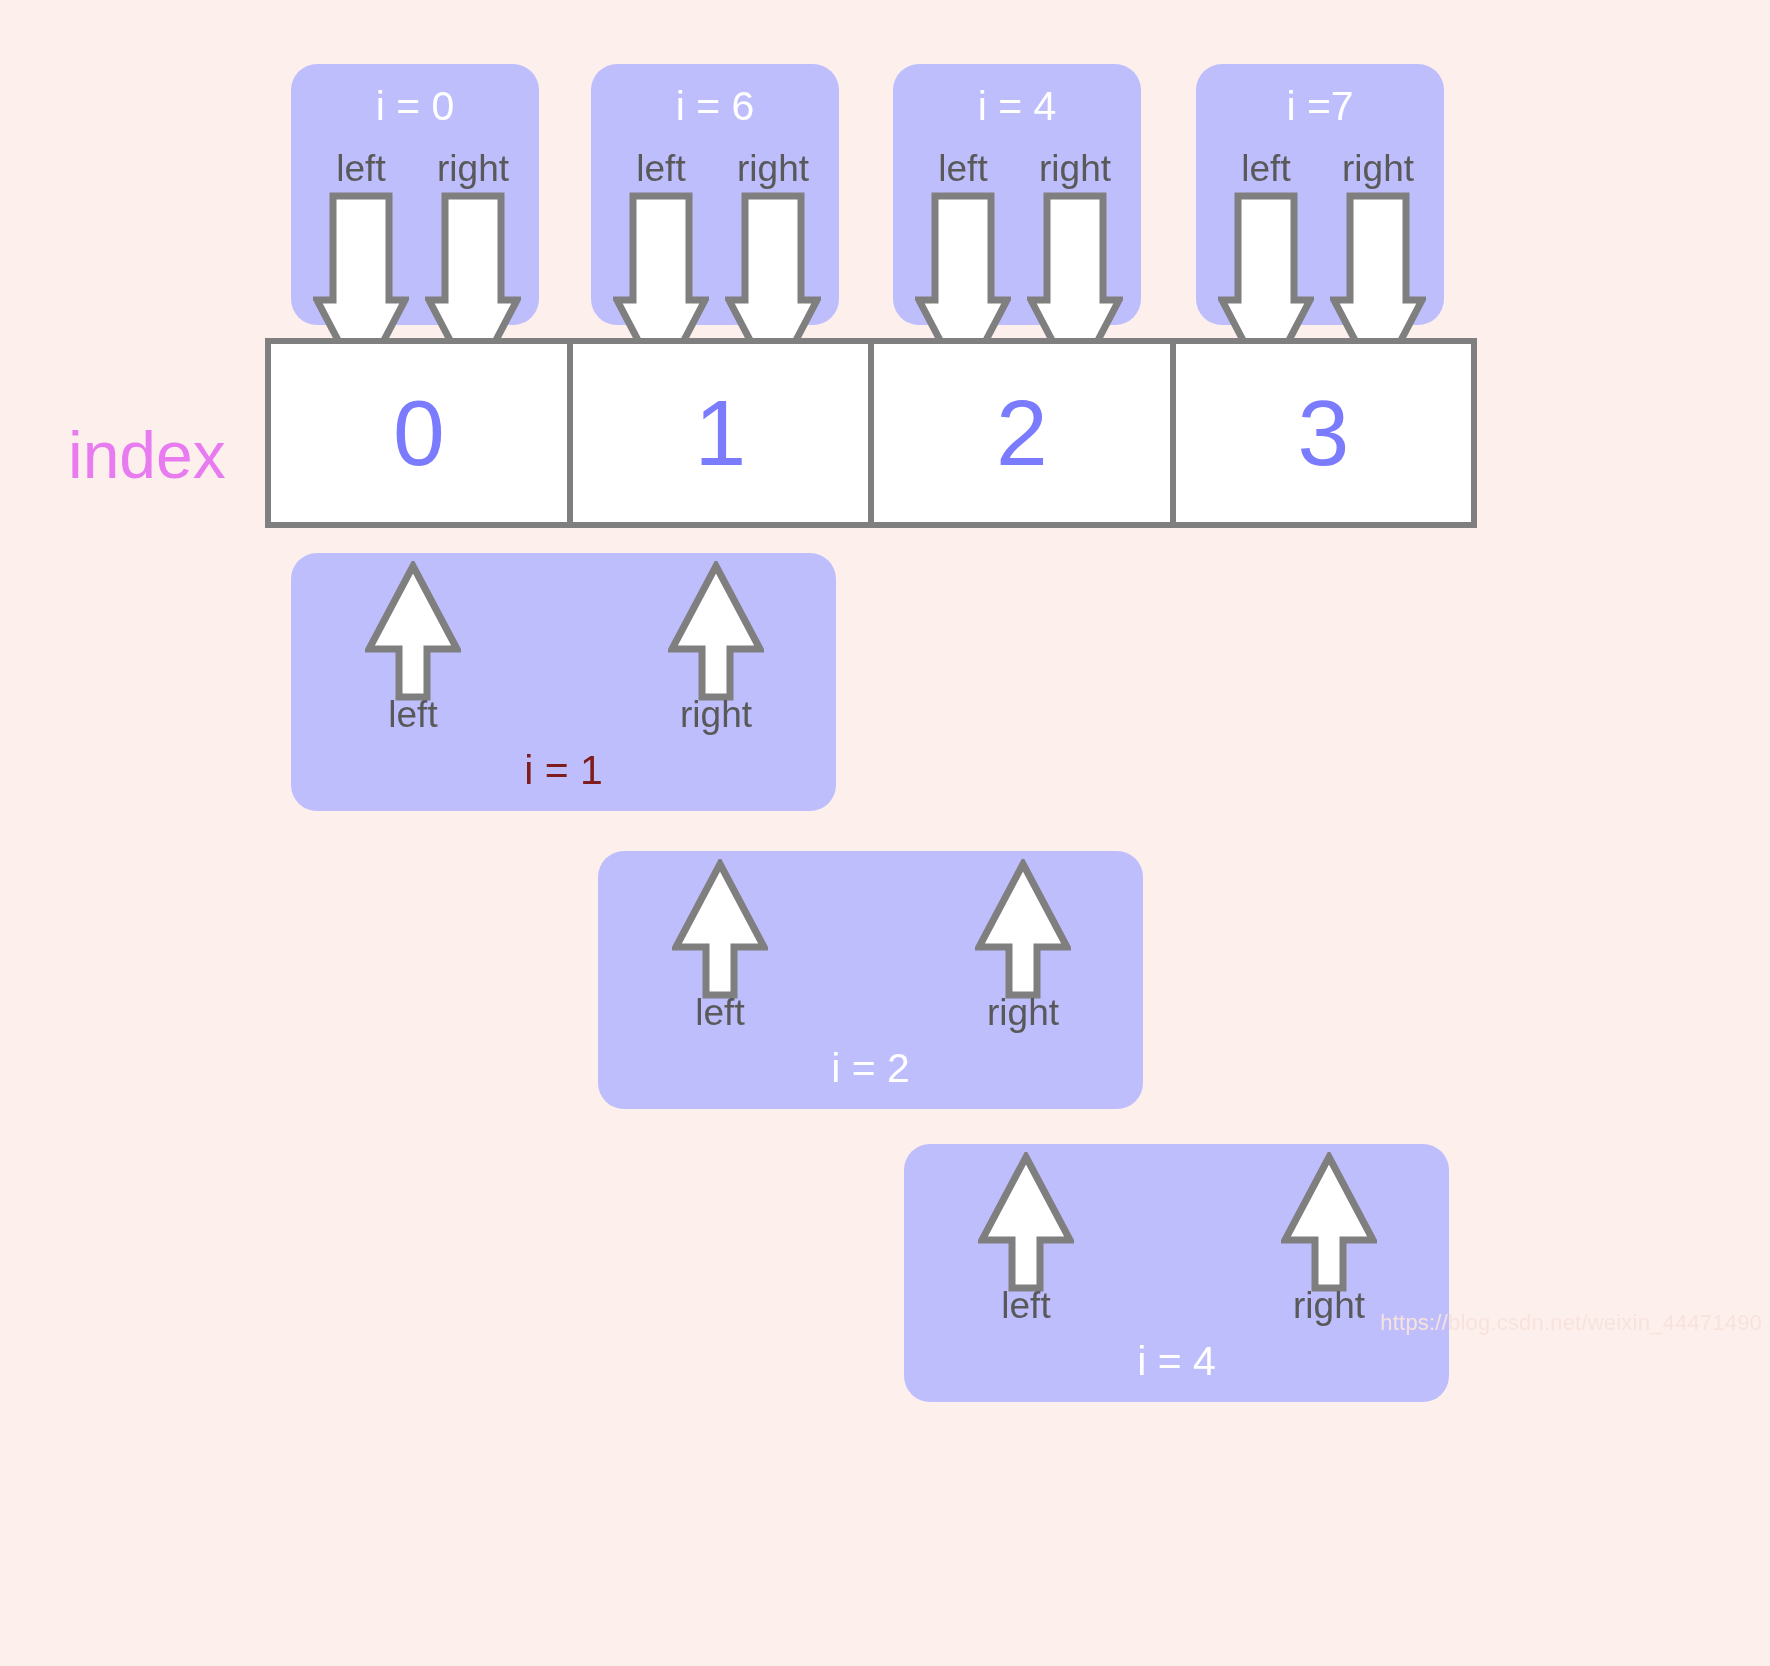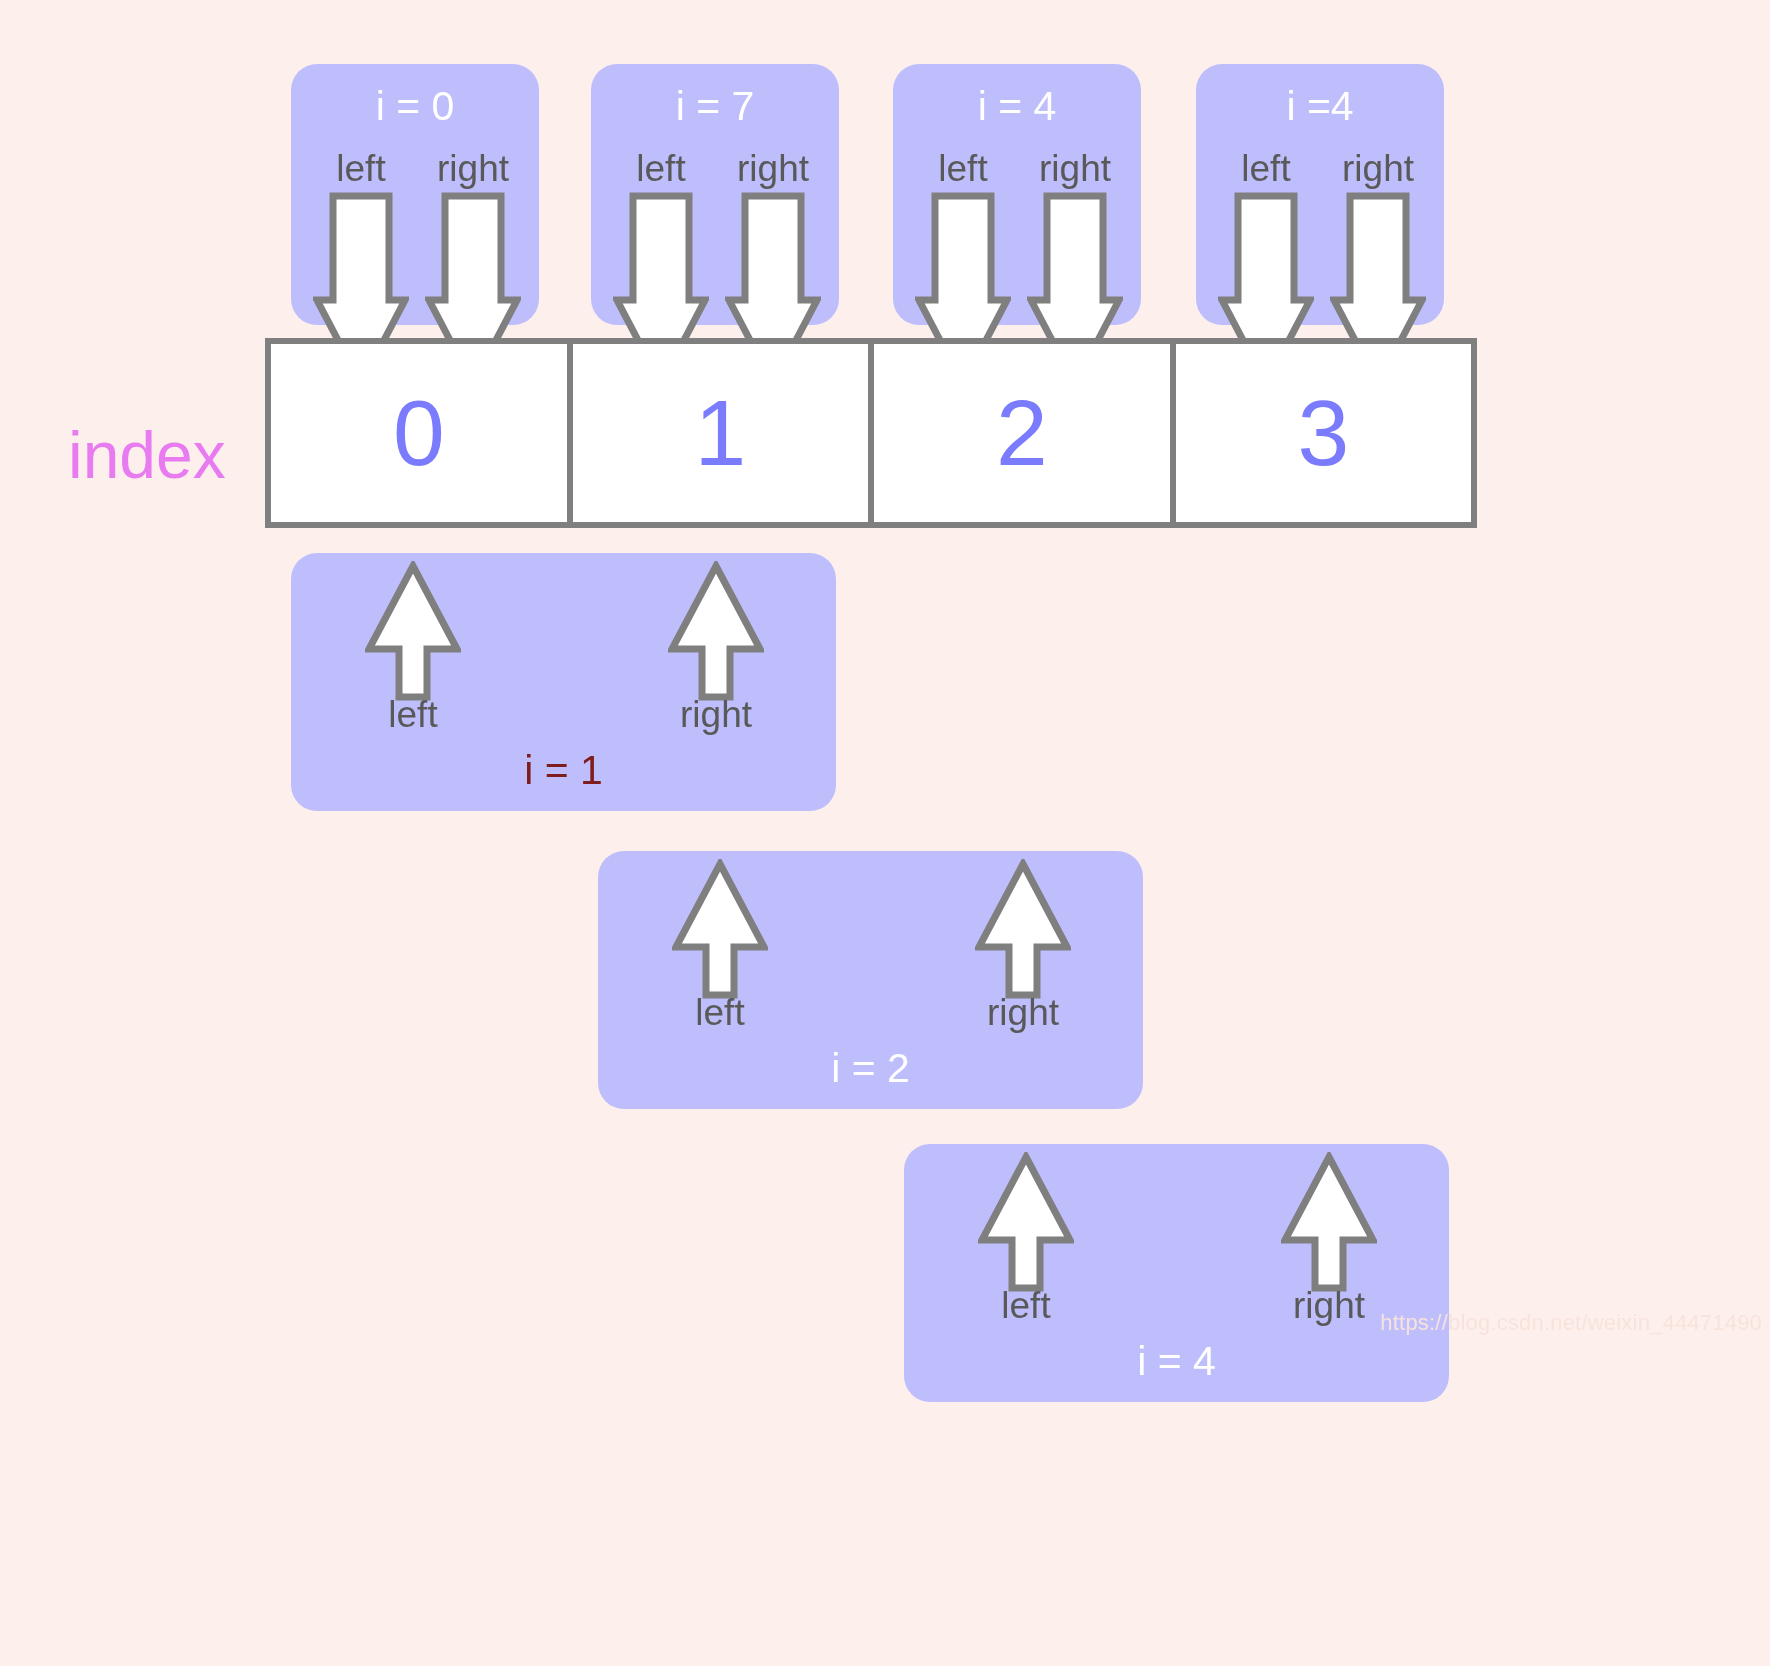--- a/index.html
+++ b/index.html
@@ -125,21 +125,21 @@
         </svg>
     </div>
     <div class="arrow down" style="left: 182px; top: 128px;">
       <svg width="96" height="200" viewBox="0 0 96 200">
           <polygon class="body" points="20,4 76,4 76,108 92,108 48,192 4,108 20,108" style="fill: rgb(255, 255, 255); stroke: rgb(127, 127, 127);"></polygon>
         </svg>
     </div>
   </div>
 
   <div class="panel top" id="top-panel-1" style="left: 591px; top: 64px; width: 248px; height: 261px; background: rgb(191, 190, 253);">
-    <div class="iter-label" style="top: 22px; color: rgb(255, 255, 255);">i = 7</div>
+    <div class="iter-label" style="top: 22px; color: rgb(255, 255, 255);">i = 6</div>
     <div class="ptr-label" style="left: 70px; top: 86px; color: rgb(89, 89, 89);">left</div>
     <div class="ptr-label" style="left: 182px; top: 86px; color: rgb(89, 89, 89);">right</div>
     <div class="arrow down" style="left: 70px; top: 128px;">
       <svg width="96" height="200" viewBox="0 0 96 200">
           <polygon class="body" points="20,4 76,4 76,108 92,108 48,192 4,108 20,108" style="fill: rgb(255, 255, 255); stroke: rgb(127, 127, 127);"></polygon>
         </svg>
     </div>
     <div class="arrow down" style="left: 182px; top: 128px;">
       <svg width="96" height="200" viewBox="0 0 96 200">
           <polygon class="body" points="20,4 76,4 76,108 92,108 48,192 4,108 20,108" style="fill: rgb(255, 255, 255); stroke: rgb(127, 127, 127);"></polygon>
@@ -157,21 +157,21 @@
         </svg>
     </div>
     <div class="arrow down" style="left: 182px; top: 128px;">
       <svg width="96" height="200" viewBox="0 0 96 200">
           <polygon class="body" points="20,4 76,4 76,108 92,108 48,192 4,108 20,108" style="fill: rgb(255, 255, 255); stroke: rgb(127, 127, 127);"></polygon>
         </svg>
     </div>
   </div>
 
   <div class="panel top" id="top-panel-3" style="left: 1196px; top: 64px; width: 248px; height: 261px; background: rgb(191, 190, 253);">
-    <div class="iter-label" style="top: 22px; color: rgb(255, 255, 255);">i =4</div>
+    <div class="iter-label" style="top: 22px; color: rgb(255, 255, 255);">i =7</div>
     <div class="ptr-label" style="left: 70px; top: 86px; color: rgb(89, 89, 89);">left</div>
     <div class="ptr-label" style="left: 182px; top: 86px; color: rgb(89, 89, 89);">right</div>
     <div class="arrow down" style="left: 70px; top: 128px;">
       <svg width="96" height="200" viewBox="0 0 96 200">
           <polygon class="body" points="20,4 76,4 76,108 92,108 48,192 4,108 20,108" style="fill: rgb(255, 255, 255); stroke: rgb(127, 127, 127);"></polygon>
         </svg>
     </div>
     <div class="arrow down" style="left: 182px; top: 128px;">
       <svg width="96" height="200" viewBox="0 0 96 200">
           <polygon class="body" points="20,4 76,4 76,108 92,108 48,192 4,108 20,108" style="fill: rgb(255, 255, 255); stroke: rgb(127, 127, 127);"></polygon>

